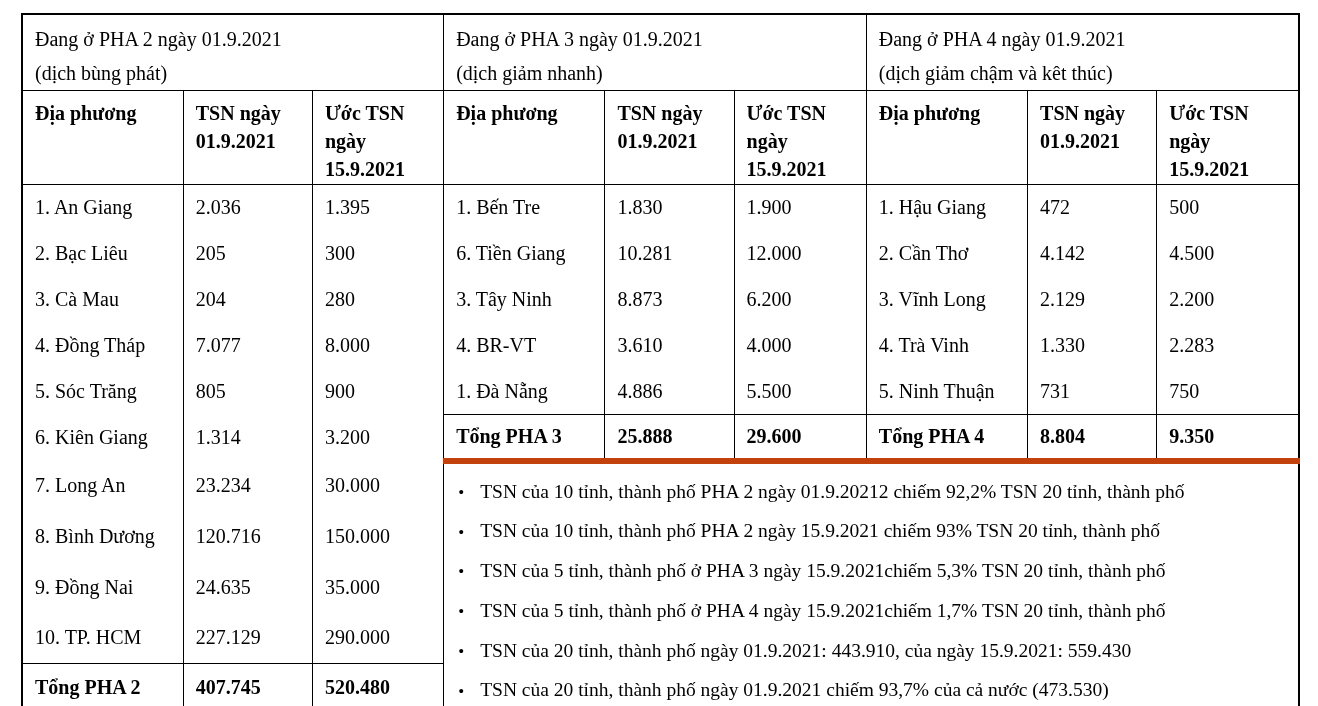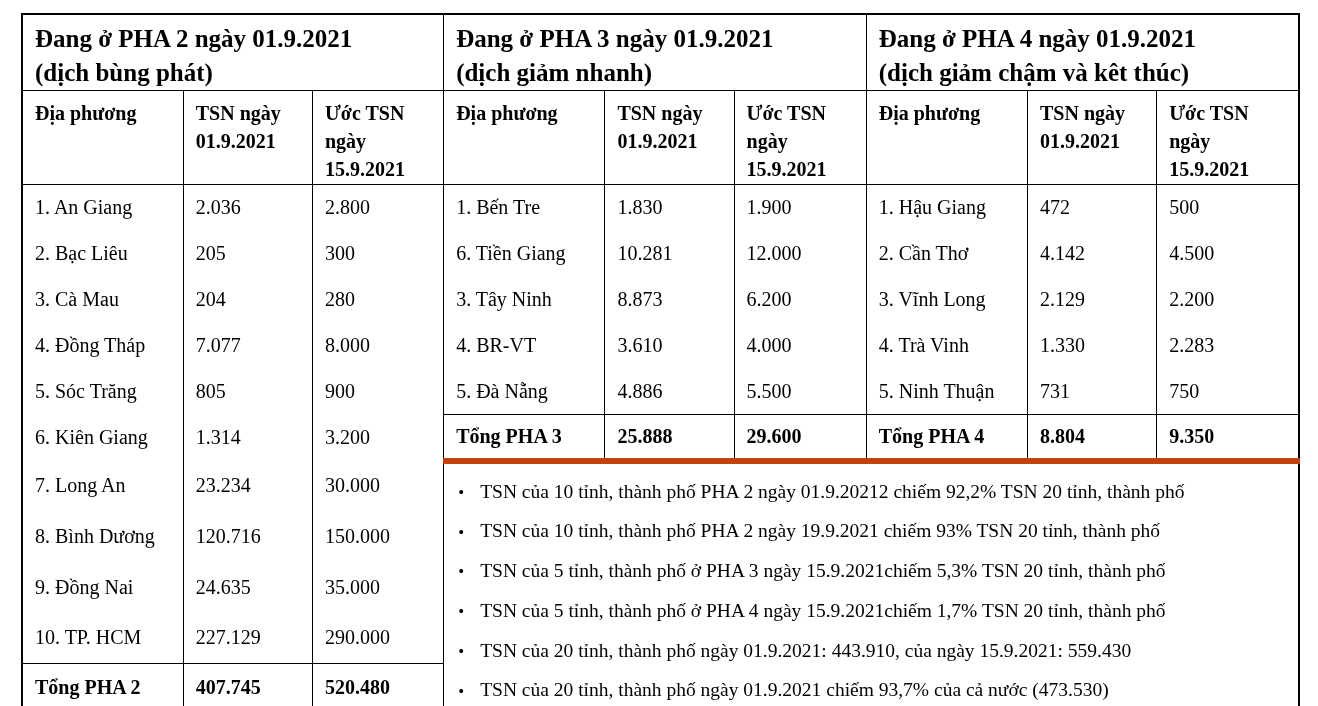--- a/index.html
+++ b/index.html
@@ -16,21 +16,21 @@
   td{
     border-left:1px solid #000;
     padding:0 10px 0 12px;
     font-size:20px;vertical-align:middle;
     overflow:hidden;
   }
   tr.r-title{height:74px;}
   tr.r-head{height:94px;padding-left:8px;}
   tr.r-data{height:46px;}
   tr.r-grand{height:44px;}
-  .title-cell{vertical-align:top;padding-top:7px;font-weight:bold;font-size:25px;line-height:34px;}
+  .title-cell{vertical-align:top;padding-top:7px;font-weight:normal;font-size:20px;line-height:34px;}
   .head-cell{
     vertical-align:top;padding-top:8px;font-weight:bold;
     line-height:28px;border-bottom:1px solid #000;padding-right:16px;
   }
   tr.r-title td{border-bottom:1px solid #000;}
   .cell-total{border-top:1px solid #000;border-bottom:6px solid #c2410c;font-weight:bold;}
   tr.r-grand td{border-top:1px solid #000;font-weight:bold;}
   .notes-cell{vertical-align:top;padding:9px 8px 0 14px;}
   .note{white-space:nowrap;line-height:38.5px;font-size:19.5px;}
   .bullet{display:inline-block;width:22px;font-size:17px;vertical-align:middle;}
@@ -75,21 +75,21 @@
     <td class="head-cell">TSN ngày 01.9.2021</td>
     <td class="head-cell">Ước TSN ngày 15.9.2021</td>
     <td class="head-cell">Địa phương</td>
     <td class="head-cell">TSN ngày 01.9.2021</td>
     <td class="head-cell">Ước TSN ngày 15.9.2021</td>
   </tr>
 
   <tr class="r-data">
     <td>1. An Giang</td>
     <td>2.036</td>
-    <td>2.800</td>
+    <td>1.395</td>
     <td>1. Bến Tre</td>
     <td>1.830</td>
     <td>1.900</td>
     <td>1. Hậu Giang</td>
     <td>472</td>
     <td>500</td>
   </tr>
 
   <tr class="r-data">
     <td>2. Bạc Liêu</td>
@@ -124,21 +124,21 @@
     <td>4.000</td>
     <td>4. Trà Vinh</td>
     <td>1.330</td>
     <td>2.283</td>
   </tr>
 
   <tr class="r-data">
     <td>5. Sóc Trăng</td>
     <td>805</td>
     <td>900</td>
-    <td>5. Đà Nẵng</td>
+    <td>1. Đà Nẵng</td>
     <td>4.886</td>
     <td>5.500</td>
     <td>5. Ninh Thuận</td>
     <td>731</td>
     <td>750</td>
   </tr>
 
   <tr class="r-data">
     <td>6. Kiên Giang</td>
     <td>1.314</td>
@@ -150,21 +150,21 @@
     <td class="cell-total">8.804</td>
     <td class="cell-total">9.350</td>
   </tr>
 
   <tr class="r-data">
     <td>7. Long An</td>
     <td>23.234</td>
     <td>30.000</td>
     <td colspan="6" rowspan="5" class="notes-cell">
       <div class="note"><span class="bullet">•</span><span>TSN của 10 tỉnh, thành phố PHA 2 ngày 01.9.20212 chiếm 92,2% TSN 20 tỉnh, thành phố</span></div>
-      <div class="note"><span class="bullet">•</span><span>TSN của 10 tỉnh, thành phố PHA 2 ngày 19.9.2021 chiếm 93% TSN 20 tỉnh, thành phố</span></div>
+      <div class="note"><span class="bullet">•</span><span>TSN của 10 tỉnh, thành phố PHA 2 ngày 15.9.2021 chiếm 93% TSN 20 tỉnh, thành phố</span></div>
       <div class="note"><span class="bullet">•</span><span>TSN của 5 tỉnh, thành phố ở PHA 3 ngày 15.9.2021chiếm 5,3% TSN 20 tỉnh, thành phố</span></div>
       <div class="note"><span class="bullet">•</span><span>TSN của 5 tỉnh, thành phố ở PHA 4 ngày 15.9.2021chiếm 1,7% TSN 20 tỉnh, thành phố</span></div>
       <div class="note"><span class="bullet">•</span><span>TSN của 20 tỉnh, thành phố ngày 01.9.2021: 443.910, của ngày 15.9.2021: 559.430</span></div>
       <div class="note"><span class="bullet">•</span><span>TSN của 20 tỉnh, thành phố ngày 01.9.2021 chiếm 93,7% của cả nước (473.530)</span></div>
     </td>
   </tr>
 
   <tr class="r-data">
     <td>8. Bình Dương</td>
     <td>120.716</td>

